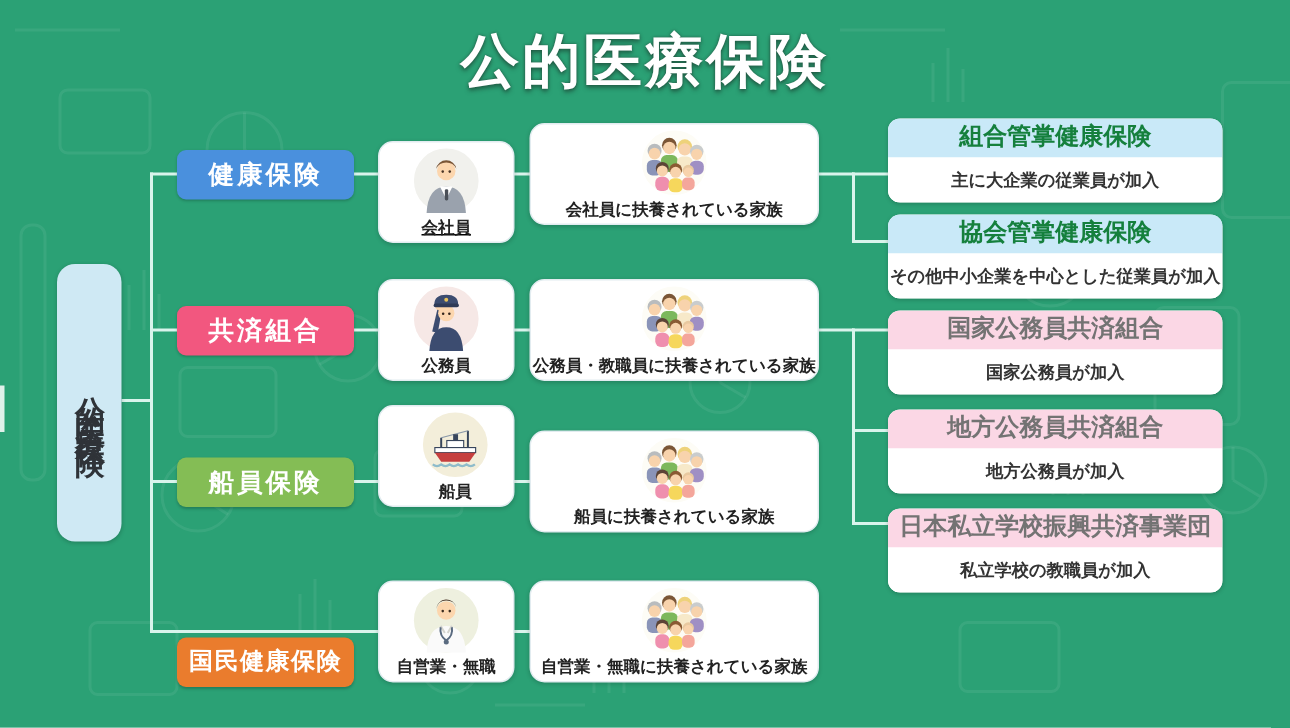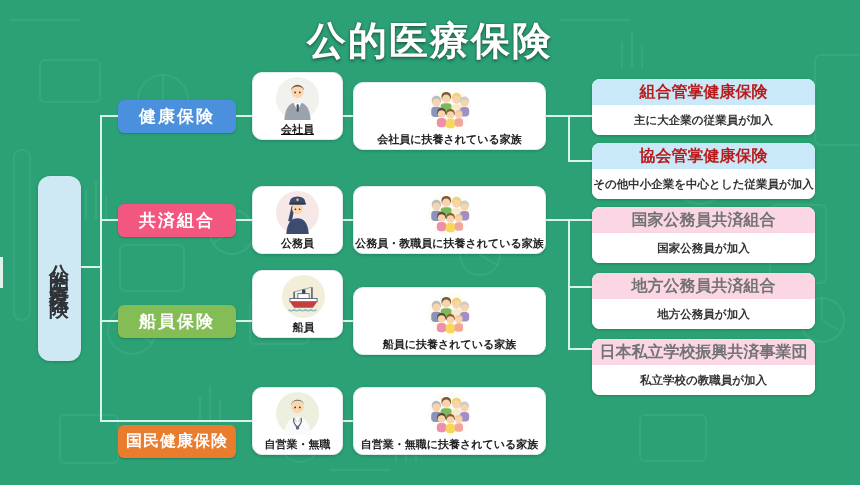--- a/index.html
+++ b/index.html
@@ -61,21 +61,21 @@
   }
   .branch-box .bb-header {
     height:26px; line-height:26px; text-align:center;
     font-weight:bold; font-size:16px; white-space:nowrap;
   }
   .branch-box .bb-body {
     height:30px; display:flex; align-items:center; justify-content:center;
     font-weight:bold; font-size:11.5px; color:#333; background:#fff;
     white-space:nowrap;
   }
-  .theme-blue .bb-header { background:#c9e9f8; color:#b91c1c; }
+  .theme-blue .bb-header { background:#c9e9f8; color:#15803d; }
   .theme-pink .bb-header { background:#fbd7e5; color:#737373; }
   .edge-mark { position:absolute; left:0; top:257px; width:3px; height:31px;
     background:rgba(255,255,255,.85); z-index:1; }
 </style>
 </head>
 <body>
 
 <div id="stage">
 
   <svg id="bg-pattern" width="860" height="485" viewBox="0 0 860 485">
@@ -205,21 +205,21 @@
 
   <div id="root-node">
     <div class="vtext">公的医療保険</div>
   </div>
 
   <div class="category cat-blue" style="top:100px;text-align:right;">健康保険</div>
   <div class="category cat-pink" style="top:204px;">共済組合</div>
   <div class="category cat-green" style="top:305px;">船員保険</div>
   <div class="category cat-orange" style="top:405px;">国民健康保険</div>
 
-  <div class="card member-card" style="top:72px;text-decoration:underline;">
+  <div class="card member-card" style="top:94px;text-decoration:underline;">
     <svg class="avatar" viewBox="0 0 48 48">
         <use href="#def-businessman"></use>
       </svg>
     <div class="label">会社員</div>
   </div>
   <div class="card member-card" style="top:186px;">
     <svg class="avatar" viewBox="0 0 48 48">
         <use href="#def-police"></use>
       </svg>
     <div class="label">公務員</div>

